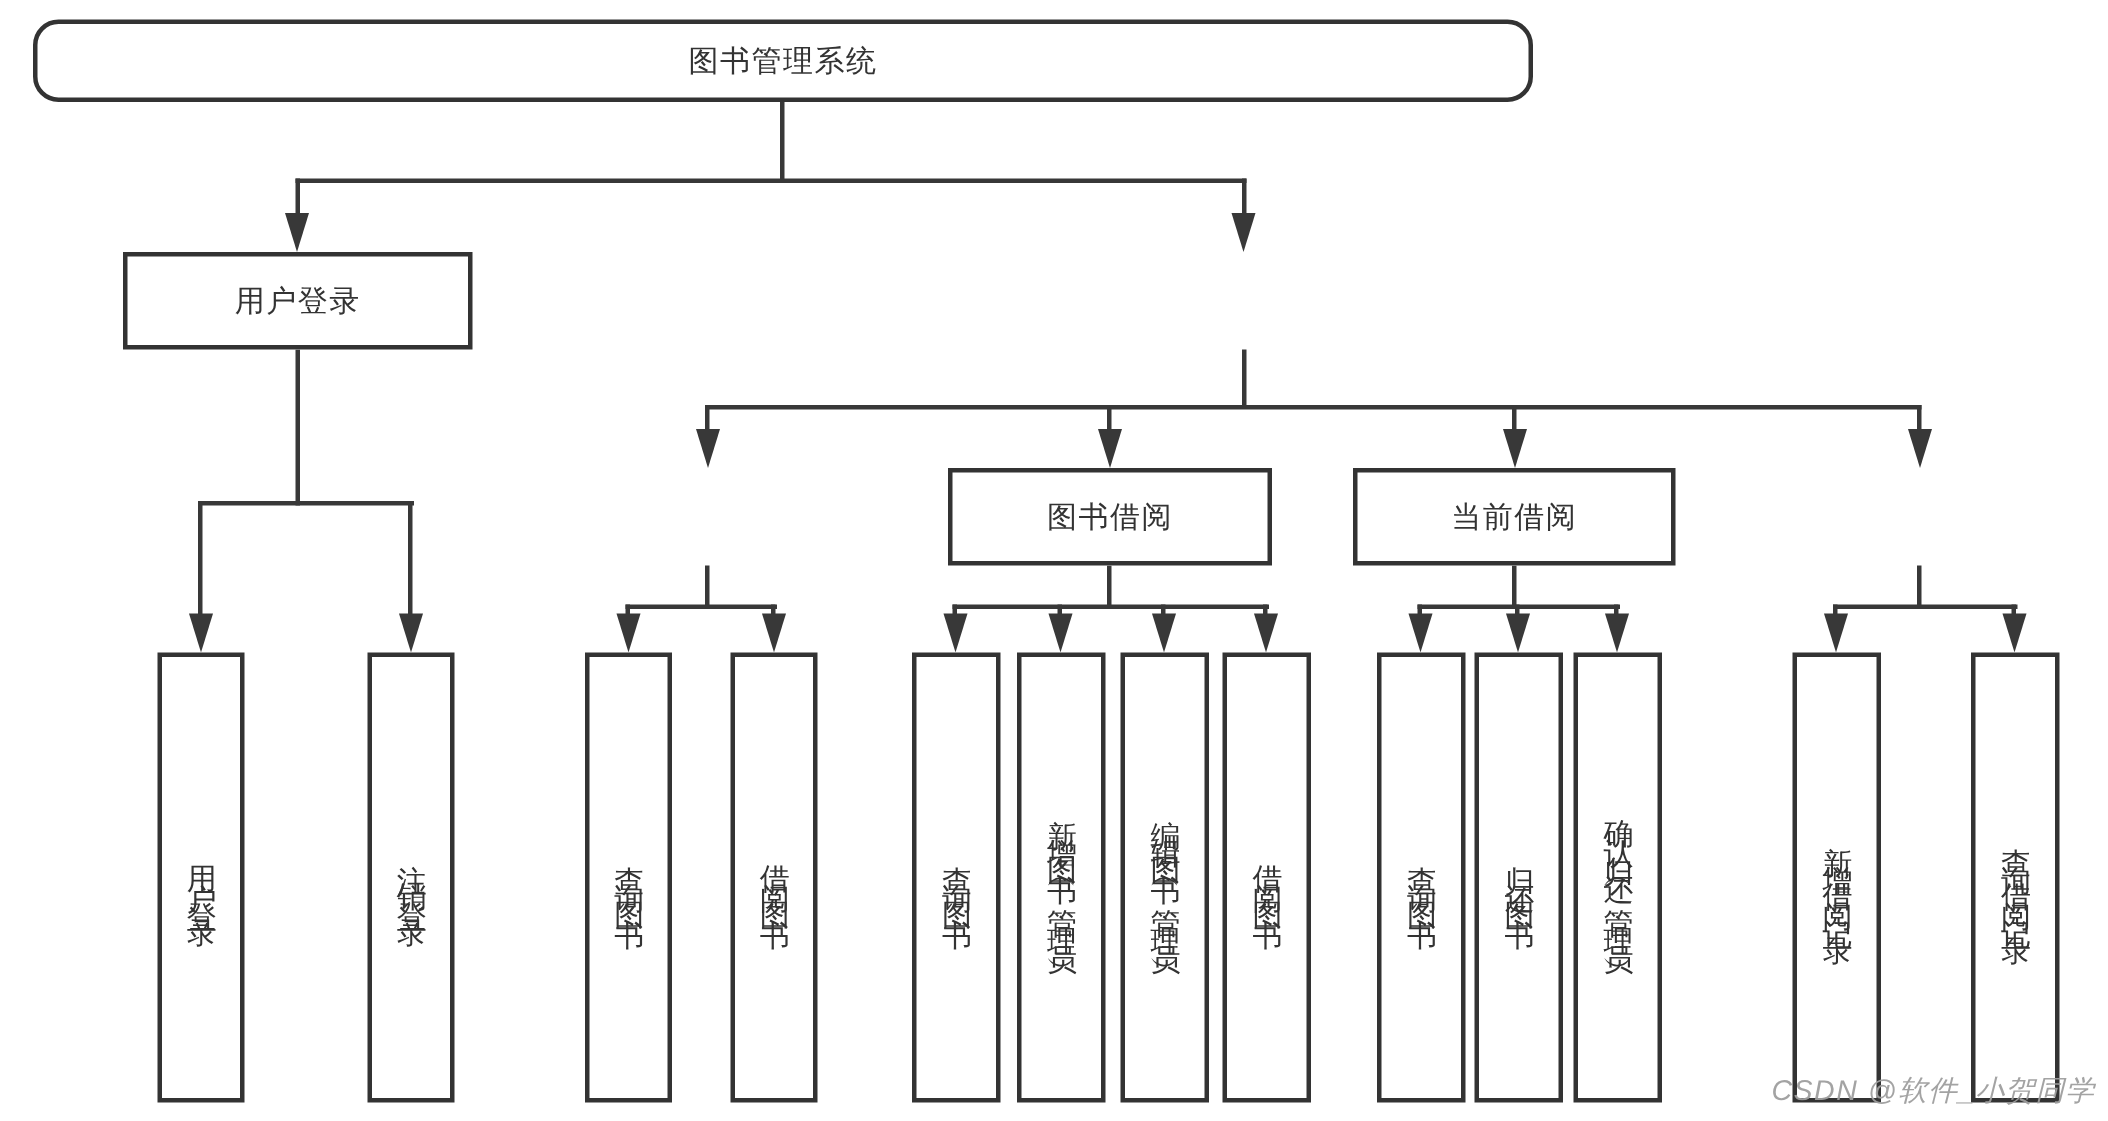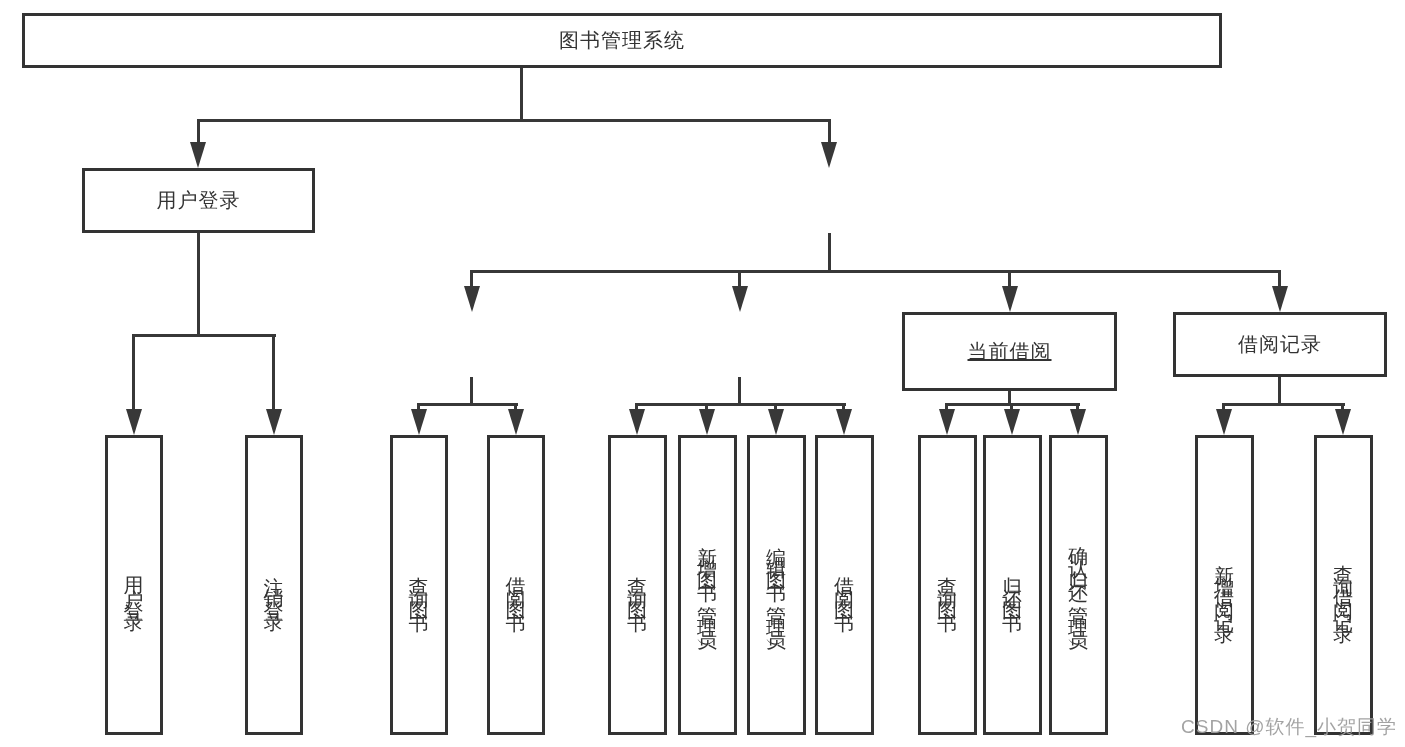--- a/index.html
+++ b/index.html
@@ -44,45 +44,46 @@
     border-top:26px solid #383838;
     z-index:1;
   }
   .watermark{
     position:absolute;
     top:714px;right:8px;
     font-size:19px;
     color:rgba(158,158,158,0.95);
     letter-spacing:1px;
     z-index:5;
+    font-style:italic;
   }
 </style>
 </head>
 <body>
 
 <div class="stage">
 
-  <div class="node" style="left:22px;top:13px;width:1200px;height:55px;">
+  <div class="node" style="left:22px;top:13px;width:1000px;height:55px;border-radius:17px;">
     <span>图书管理系统</span>
   </div>
 
   <div class="node" style="left:82px;top:168px;width:233px;height:65px;">
     <span>用户登录</span>
   </div>
 
 
 
+  <div class="node" style="left:632px;top:312px;width:216px;height:65px;">
+    <span>图书借阅</span>
+  </div>
 
-  <div class="node" style="left:902px;top:312px;width:215px;height:79px;text-decoration:underline;">
+  <div class="node" style="left:902px;top:312px;width:215px;height:65px;">
     <span>当前借阅</span>
   </div>
 
-  <div class="node" style="left:1173px;top:312px;width:214px;height:65px;">
-    <span>借阅记录</span>
-  </div>
 
   <div class="node vnode" style="left:105px;top:435px;width:58px;height:300px;">
     <span class="vtext">用户登录</span>
   </div>
   <div class="node vnode" style="left:245px;top:435px;width:58px;height:300px;">
     <span class="vtext">注销登录</span>
   </div>
 
   <div class="node vnode" style="left:390px;top:435px;width:58px;height:300px;">
     <span class="vtext">查询图书</span>

